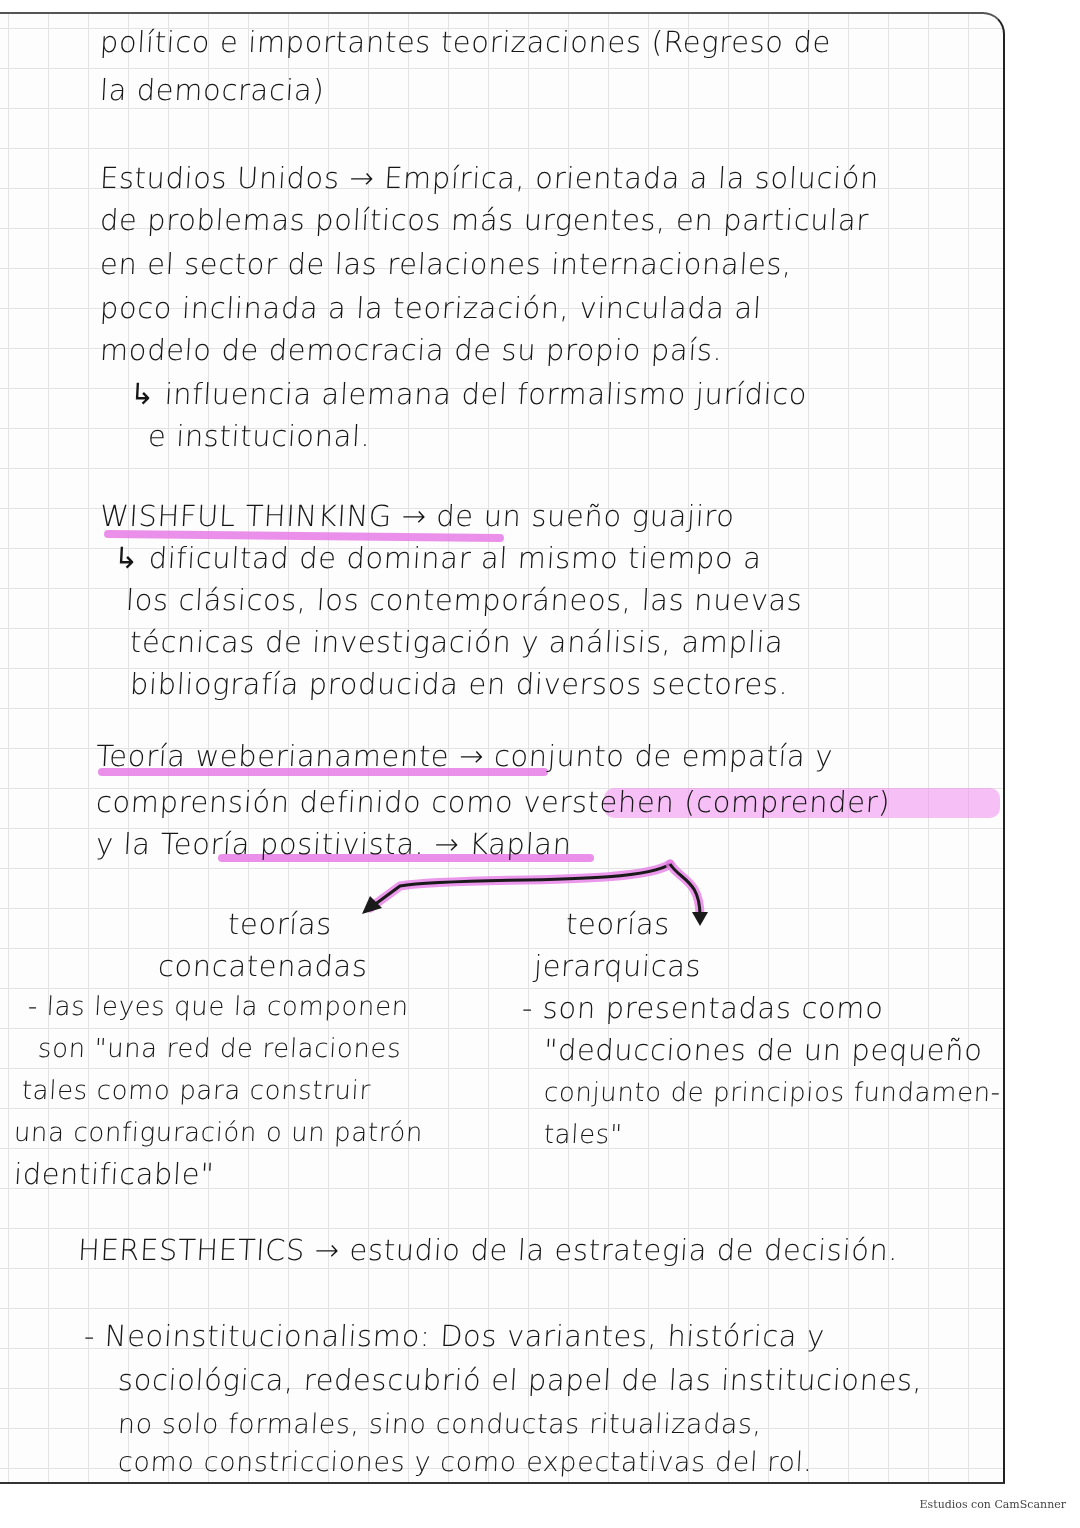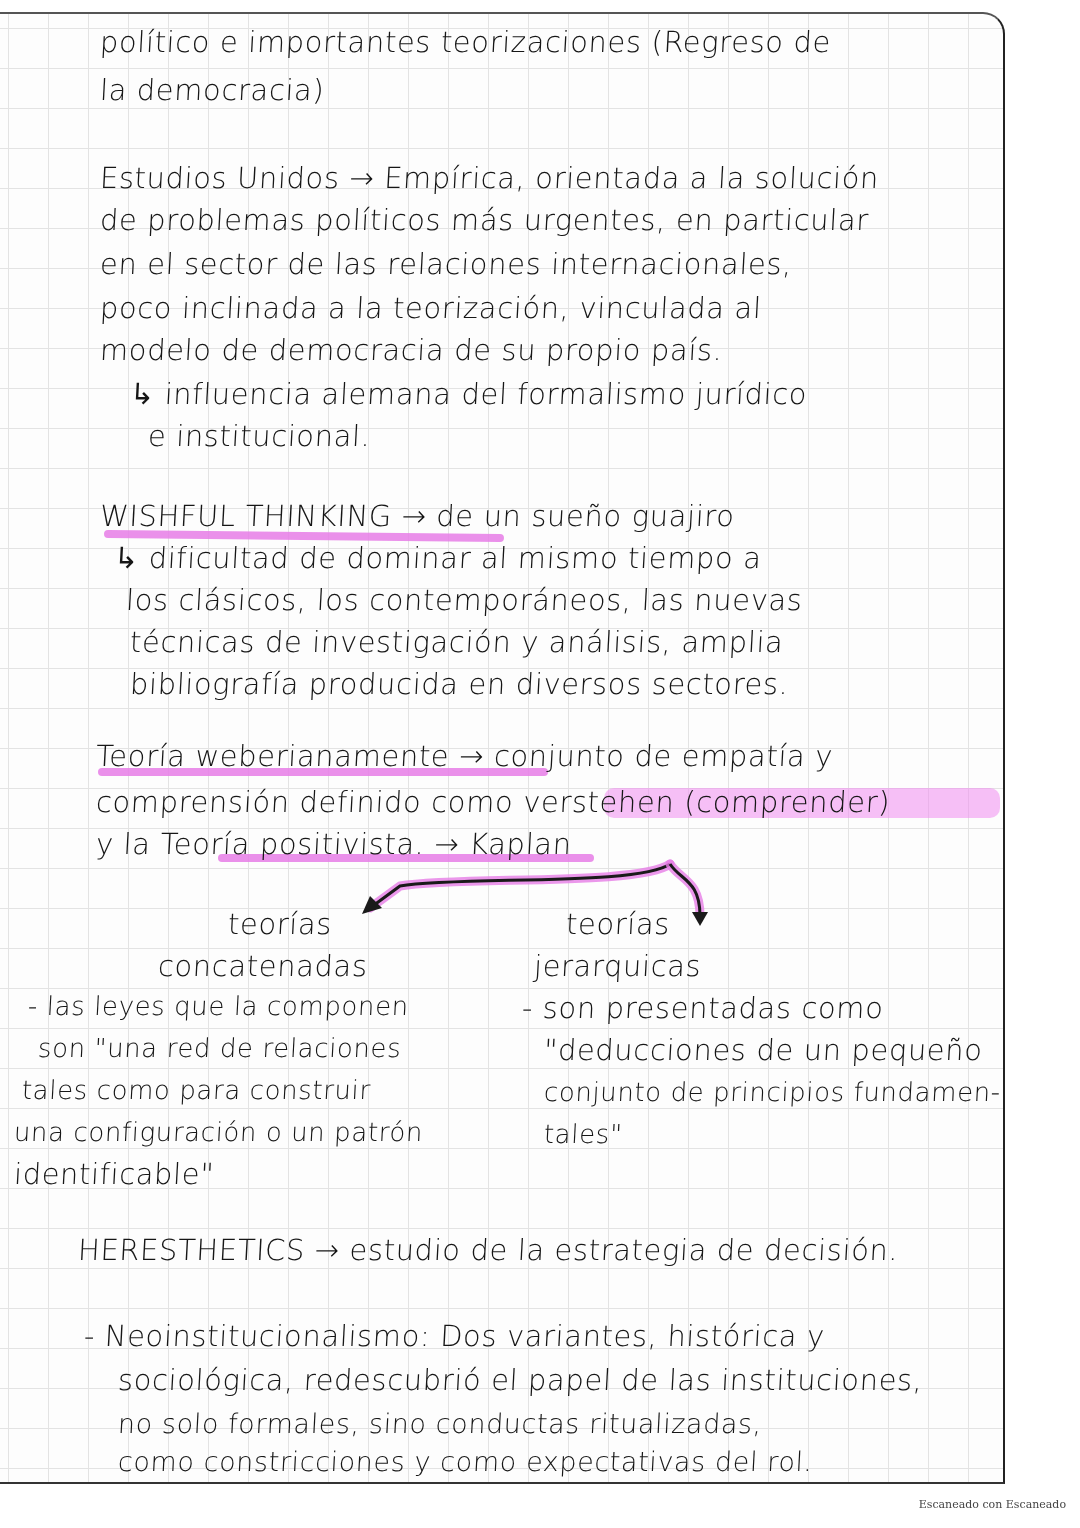--- a/index.html
+++ b/index.html
@@ -111,13 +111,13 @@
   <span>HERESTHETICS</span>
   <span class="arrow">→</span>
   <span>estudio de la estrategia de decisión.</span>
 </div>
 
 <div class="hw" style="left:84px;top:1316px;">- Neoinstitucionalismo: Dos variantes, histórica y</div>
 <div class="hw" style="left:118px;top:1360px;">sociológica, redescubrió el papel de las instituciones,</div>
 <div class="hw" style="left:118px;top:1404px;font-size:27px;">no solo formales, sino conductas ritualizadas,</div>
 <div class="hw" style="left:118px;top:1442px;font-size:27px;">como constricciones y como expectativas del rol.</div>
 
-<div class="footer">Escaneado con Escaneado</div>
+<div class="footer">Estudios con CamScanner</div>
 
 </body></html>

